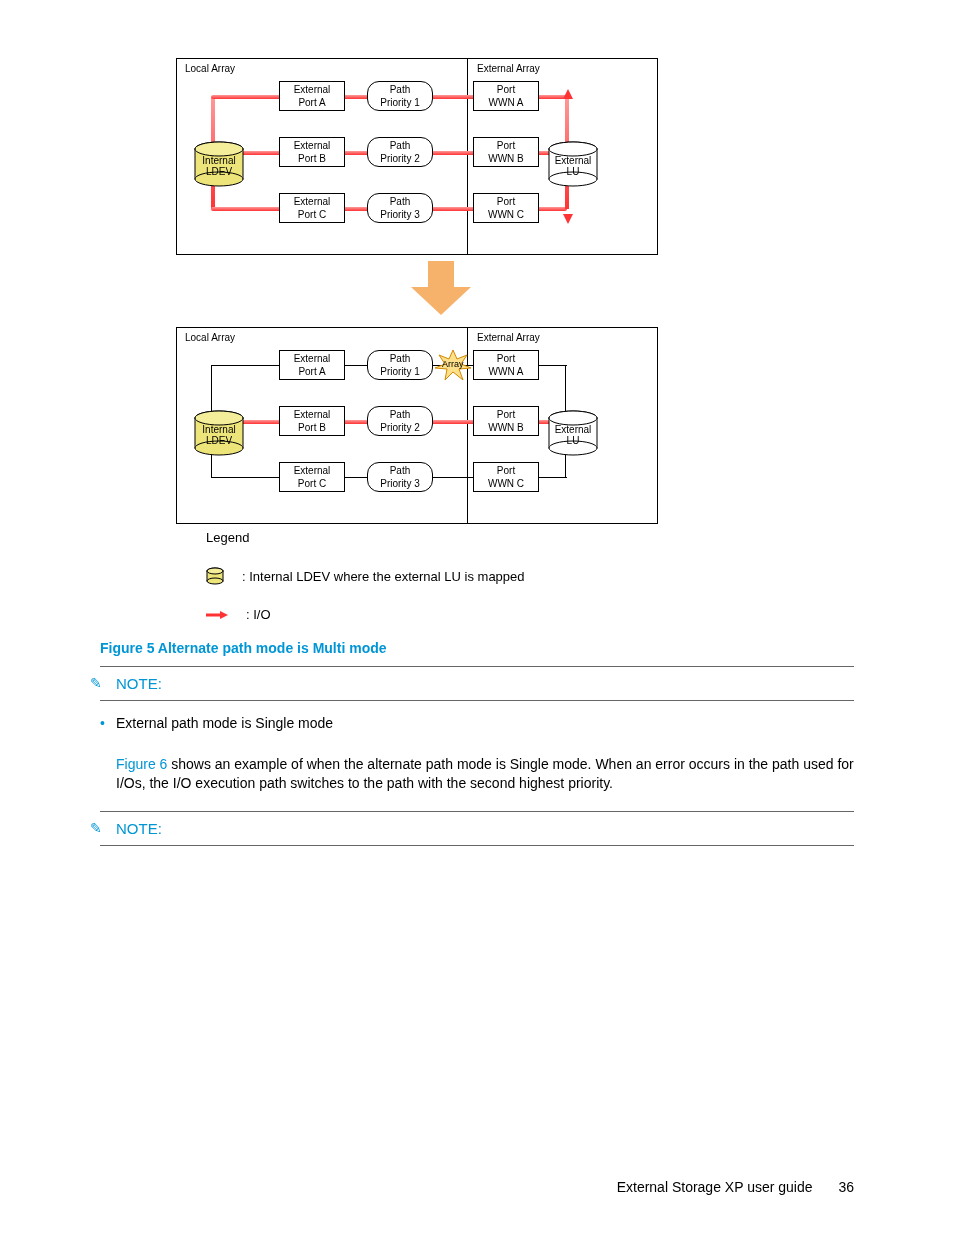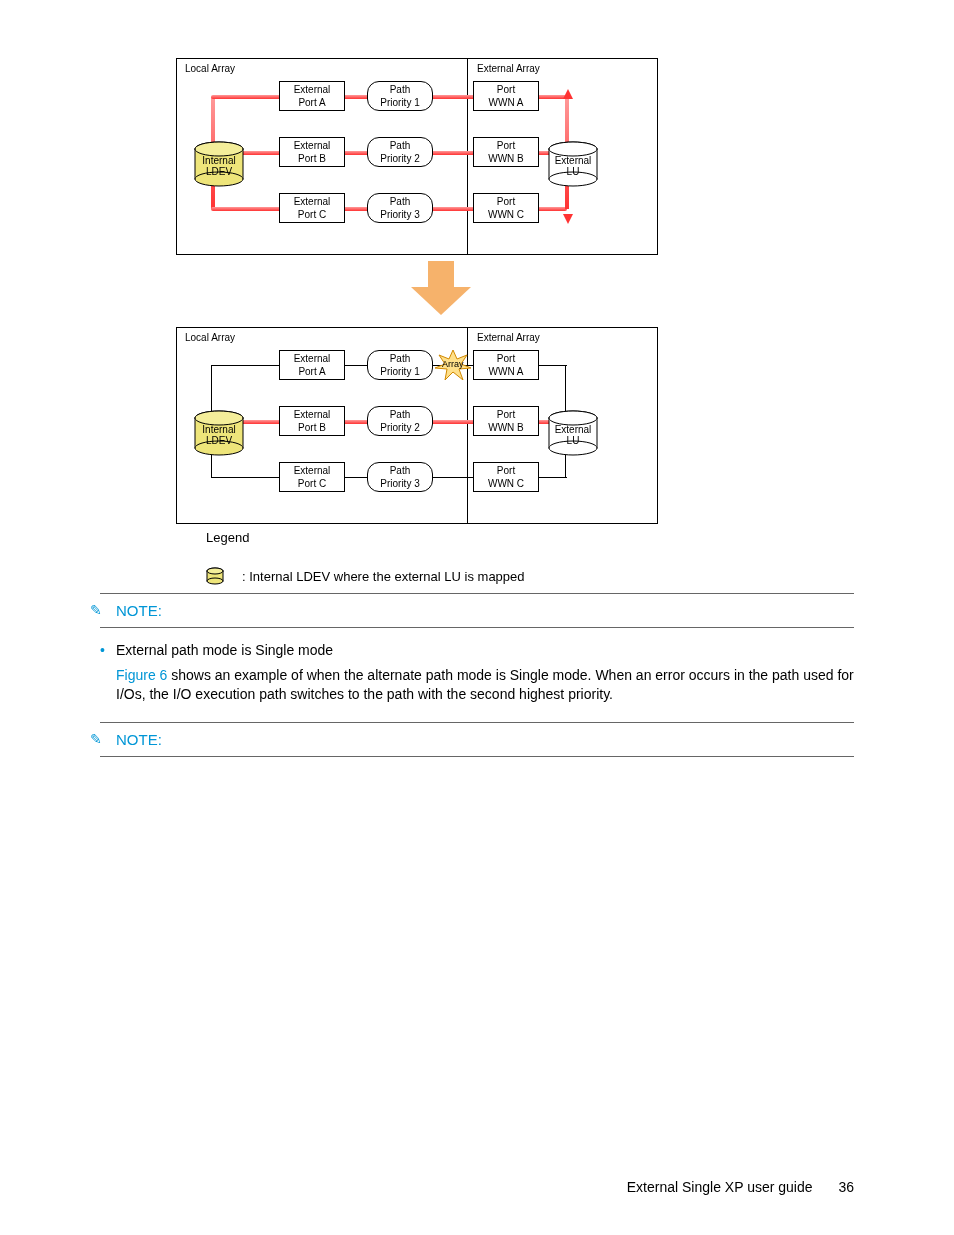--- a/index.html
+++ b/index.html
@@ -158,44 +158,52 @@
       <div>Legend</div>
       <div class="legend-row">
         <svg width="18" height="18">
             <ellipse cx="9" cy="4" rx="8" ry="3" fill="#eee57a" stroke="#000"></ellipse>
             <rect x="1" y="4" width="16" height="10" fill="#eee57a" stroke="#000"></rect>
             <ellipse cx="9" cy="14" rx="8" ry="3" fill="#eee57a" stroke="#000"></ellipse>
             <ellipse cx="9" cy="4" rx="8" ry="3" fill="#f4ee9a" stroke="#000"></ellipse>
           </svg>
         <span>: Internal LDEV where the external LU is mapped</span>
       </div>
-    </div>
-  </div>
-
+      <div class="legend-row">
+        <svg width="22" height="10">
+            <line x1="0" y1="5" x2="16" y2="5" stroke="#f33" stroke-width="3"></line>
+            <polygon points="14,1 22,5 14,9" fill="#f33"></polygon>
+          </svg>
+        <span>: I/O</span>
+      </div>
+    </div>
+  </div>
+
+  <div class="fig-caption">Figure 5 Alternate path mode is Multi mode</div>
 
   <hr class="rule">
   <div class="note-head">
     <span class="note-icon">✎</span>
     <span>NOTE:</span>
   </div>
   <hr class="rule">
 
   <div class="bullet-row">
     <span class="bullet">•</span>
     <span>External path mode is Single mode</span>
   </div>
-  <div class="body-text" style="margin-top:8px">
+  <div class="body-text" style="margin-top:24px">
     <span class="linkish">Figure 6</span><span> shows an example of when the alternate path mode is Single mode. When an error occurs in the path used for I/Os, the I/O execution path switches to the path with the second highest priority.</span>
   </div>
 
   <hr class="rule" style="margin-top:18px">
   <div class="note-head">
     <span class="note-icon">✎</span>
     <span>NOTE:</span>
   </div>
   <hr class="rule">
 
   <div class="footer">
-    <span>External Single XP user guide</span>
+    <span>External Storage XP user guide</span>
     <span class="pg">36</span>
   </div>
 
 </div>
 
 </body></html>

